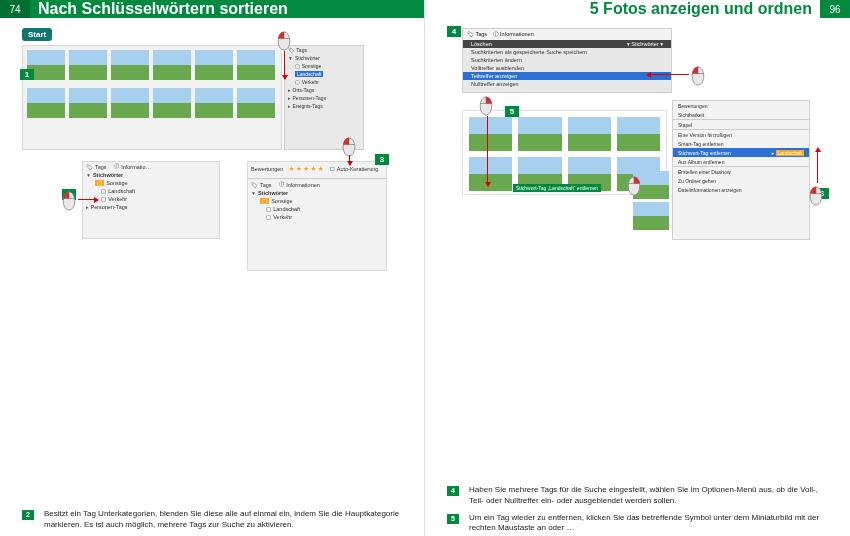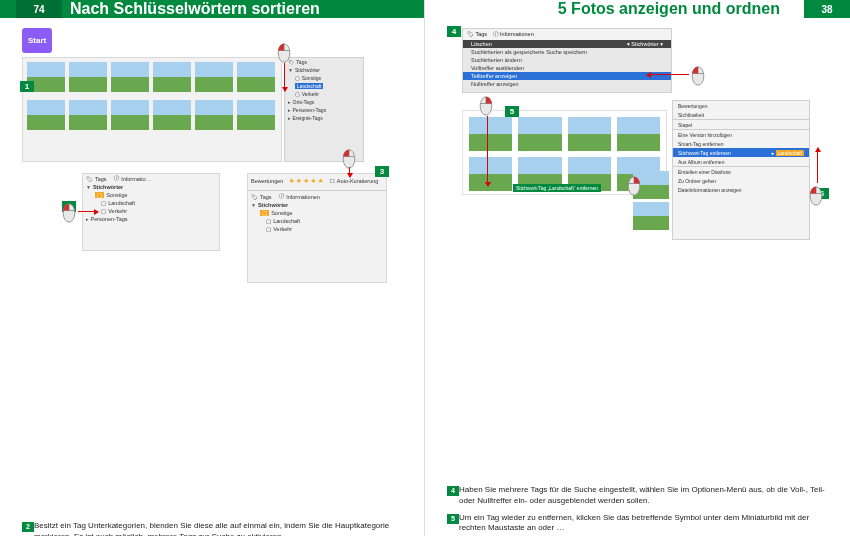--- a/index.html
+++ b/index.html
@@ -3,45 +3,45 @@
 <meta charset="utf-8">
 <style>
   * { box-sizing: border-box; margin: 0; padding: 0; }
   body { font-family: Arial, Helvetica, sans-serif; background: #f5f5f5; display: flex; justify-content: center; }
   .spread { width: 850px; height: 536px; background: #fff; display: flex; position: relative; box-shadow: 0 0 8px rgba(0,0,0,.15); }
   .page { width: 50%; height: 100%; position: relative; padding: 0; display: flex; flex-direction: column; }
   .page.left { border-right: 1px solid #ddd; }
   .header { height: 22px; display: flex; align-items: center; position: relative; }
   .header.left { background: #00893f; color: #fff; }
   .header.right { background: #fff; color: #000; justify-content: flex-end; }
-  .pg-num { width: 46px; height: 100%; display: flex; align-items: center; justify-content: center; font-size: 10px; font-weight: bold; margin-left: 16px; }
+  .pg-num { width: 30px; height: 100%; display: flex; align-items: center; justify-content: center; font-size: 10px; font-weight: normal; }
   .pg-num.left { background: #006f33; }
   .pg-num.right { background: #00893f; color: #fff; }
   .chapter-title { font-size: 16px; font-weight: bold; padding: 0 8px; flex: 1; }
   .header.right .chapter-title { text-align: right; color: #00893f; }
   .content { flex: 1; padding: 10px 22px 0 22px; position: relative; font-size: 8px; color: #222; }
-  .start-badge, .end-badge { display: inline-block; background: #8b5cf6; color: #fff; font-size: 8px; font-weight: bold; padding: 8px 6px; border-radius: 3px; }
+  .start-badge, .end-badge { display: inline-block; background: #0f766e; color: #fff; font-size: 8px; font-weight: bold; padding: 2px 6px; border-radius: 3px; }
   .fig { background: #f2f2f2; border: 1px solid #d8d8d8; position: absolute; }
   .thumbs-l1 { top: 4px; left: 0; width: 260px; height: 105px; }
   .thumb-row { display: flex; gap: 4px; padding: 4px; }
   .thumb { width: 38px; height: 30px; background: linear-gradient(180deg,#a7cfee 0%,#a7cfee 50%,#6aa84f 50%,#6aa84f 100%); }
   .sidepanel { position: absolute; top: 4px; left: 262px; width: 80px; height: 105px; background: #e9e9e9; border: 1px solid #d0d0d0; }
   .sp-line { font-size: 5px; padding: 1px 3px; color: #333; display: flex; align-items: center; gap: 2px; }
   .sp-line .tri { font-size: 5px; color: #555; }
   .hl { background: #2a70d6; color: #fff; padding: 0 2px; }
   .fig2 { top: 120px; left: 60px; width: 138px; height: 78px; }
   .fig3 { top: 120px; left: 225px; width: 140px; height: 110px; }
   .fig2 .sp-line, .fig3 .sp-line { font-size: 5.5px; }
   .stars { color: #f5a623; font-size: 7px; letter-spacing: 1px; padding: 2px 3px; }
   .num-badge { position: absolute; width: 14px; height: 11px; background: #00893f; color: #fff; font-size: 8px; font-weight: bold; display: flex; align-items: center; justify-content: center; }
   .mouse-icon { position: absolute; width: 18px; height: 20px; }
   .mouse-icon svg { width: 100%; height: 100%; }
   .steps { margin-top: 238px; }
   .steps.right-steps { margin-top: 232px; }
-  .step { display: flex; gap: 0; margin-bottom: 6px; line-height: 1.35; justify-content: center; }
+  .step { display: flex; gap: 10px; margin-bottom: 6px; line-height: 1.35; justify-content: center; }
   .step .sn { flex-shrink: 0; width: 12px; height: 10px; background: #00893f; color: #fff; font-size: 7px; font-weight: bold; display: flex; align-items: center; justify-content: center; margin-top: 1px; }
   .step .st { flex: 1; font-size: 8px; }
   .arrow-r { position: absolute; height: 0; border-top: 1px solid #d00; }
   .arrow-r::after { content: ""; position: absolute; right: -1px; top: -3px; border-left: 5px solid #d00; border-top: 3px solid transparent; border-bottom: 3px solid transparent; }
   .arrow-d { position: absolute; width: 0; border-left: 1px solid #d00; }
   .arrow-d::after { content: ""; position: absolute; left: -3px; bottom: -1px; border-top: 5px solid #d00; border-left: 3px solid transparent; border-right: 3px solid transparent; }
   
   .r-fig4 { top: 0; left: 15px; width: 210px; height: 65px; background: #e8e8e8; border: 1px solid #d0d0d0; position: absolute; }
   .r-fig4 .toolbar { display: flex; gap: 6px; font-size: 5.5px; padding: 2px 4px; background: #f3f3f3; }
   .r-fig4 .row { font-size: 5.5px; padding: 1px 8px; color: #333; }
@@ -208,21 +208,21 @@
           </div>
 
       </div>
     </div>
 
   </div>
 
   <div class="page right">
     <div class="header right">
       <div class="chapter-title">5  Fotos anzeigen und ordnen</div>
-      <div class="pg-num right">38</div>
+      <div class="pg-num right">96</div>
     </div>
     <div class="content">
 
       <div class="spacer-right">
 
         <div class="r-fig4">
           <div class="toolbar">
               <span>🏷 <span>Tags</span></span>
               <span>ⓘ <span>Informationen</span></span>
             </div>

